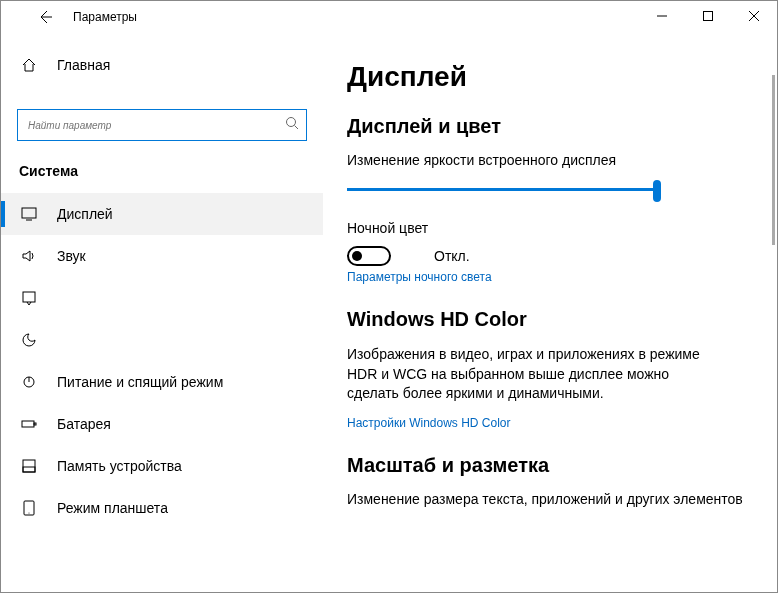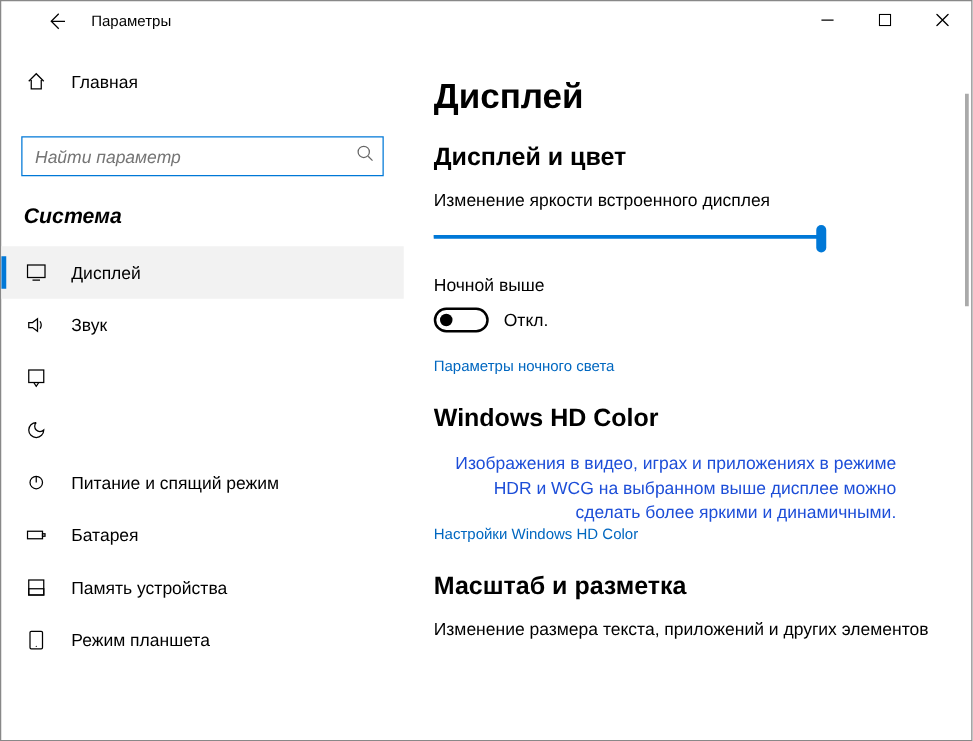--- a/index.html
+++ b/index.html
@@ -12,49 +12,49 @@
 .win-btn { width: 46px; height: 30px; display: flex; align-items: center; justify-content: center; }
 
 .container { display: flex; height: calc(100% - 32px); }
 
 .sidebar { width: 322px; padding: 0; }
 .home-btn { display: flex; align-items: flex-start; height: 40px; padding-left: 18px; margin-top: 24px; }
 .home-btn .ic { width: 20px; display: flex; justify-content: center; }
 .home-btn .lbl { margin-left: 18px; font-size: 14px; }
 
 .search-wrap { margin: 12px 16px 0 16px; }
-.search { width: 100%; height: 32px; border: 1px solid #0078d7; padding: 0 32px 0 10px; font-size: 14px; font-style: italic; color: #555; outline: none; }
+.search { width: 100%; height: 32px; border: 1px solid #0078d7; padding: 0 32px 0 10px; font-size: 10px; font-style: italic; color: #555; outline: none; }
 .search-wrap { position: relative; }
 .search-icn { position: absolute; right: 8px; top: 50%; transform: translateY(-50%); color: #666; }
 
-.category { font-weight: 600; font-size: 17px; padding: 22px 0 14px 18px; font-style: italic; }
+.category { font-weight: 600; font-size: 14px; padding: 22px 0 14px 18px; }
 
 .nav-item { display: flex; align-items: center; height: 42px; padding-left: 18px; position: relative; }
 .nav-item .ic { width: 20px; display: flex; justify-content: center; align-items: center; color: #000; }
 .nav-item .lbl { margin-left: 18px; font-size: 14px; }
 .nav-item.active::before { content: ""; position: absolute; left: 0; top: 8px; bottom: 8px; width: 4px; background: #0078d7; }
 .nav-item.active { background: #f2f2f2; }
 
 .content { flex: 1; padding: 28px 24px 0 24px; overflow: hidden; position: relative; }
 .h1 { font-size: 28px; font-weight: 600; margin-bottom: 22px; }
 .h2 { font-size: 20px; font-weight: 600; margin-top: 8px; margin-bottom: 14px; }
 .label { font-size: 14px; margin-bottom: 10px; }
 
 .slider { position: relative; width: 310px; height: 24px; margin-bottom: 18px; }
 .slider-track { position: absolute; top: 10px; left: 0; right: 0; height: 2px; background: #999; }
 .slider-fill { position: absolute; top: 10px; left: 0; width: 100%; height: 3px; background: #0078d7; }
 .slider-thumb { position: absolute; right: -4px; top: 2px; width: 8px; height: 22px; background: #0078d7; border-radius: 4px; }
 
-.toggle-row { display: flex; align-items: center; margin-bottom: 20px; }
+.toggle-row { display: flex; align-items: center; margin-bottom: 4px; gap: 31px; }
 .toggle { width: 44px; height: 20px; border: 2px solid #000; border-radius: 10px; position: relative; margin-right: 12px; }
 .toggle-knob { position: absolute; left: 3px; top: 3px; width: 10px; height: 10px; background: #000; border-radius: 50%; }
 .toggle-label { font-size: 14px; }
 
 .link { color: #0067c0; font-size: 12px; margin-bottom: 24px; display: block; }
-.desc { color: #1d4ed8; font-size: 14px; line-height: 1.4; max-width: 370px; text-align: right; }
+.desc { color: #000000; font-size: 14px; line-height: 1.4; margin-bottom: 12px; max-width: 370px; }
 
 .scrollbar { position: absolute; right: 2px; top: 42px; width: 3px; height: 170px; background: #aaa; }
 </style>
 </head>
 <body>
 
 <div class="titlebar">
   <div class="back-btn">
     <svg width="16" height="16" viewBox="0 0 16 16">
         <path d="M10 2 L4 8 L10 14" stroke="#000" stroke-width="1" fill="none"></path>
@@ -175,21 +175,21 @@
   <div class="content">
     <div class="h1">Дисплей</div>
 
     <div class="h2">Дисплей и цвет</div>
     <div class="label">Изменение яркости встроенного дисплея</div>
     <div class="slider">
       <div class="slider-track"></div>
         <div class="slider-fill"></div>
         <div class="slider-thumb"></div>
     </div>
-    <div class="label">Ночной выше</div>
+    <div class="label">Ночной цвет</div>
     <div class="toggle-row">
       <div class="toggle">
           <div class="toggle-knob"></div>
         </div>
       <div class="toggle-label">Откл.</div>
     </div>
     <a class="link">Параметры ночного света</a>
 
     <div class="h2">Windows HD Color</div>
     <div class="desc">Изображения в видео, играх и приложениях в режиме HDR и WCG на выбранном выше дисплее можно сделать более яркими и динамичными.</div>

